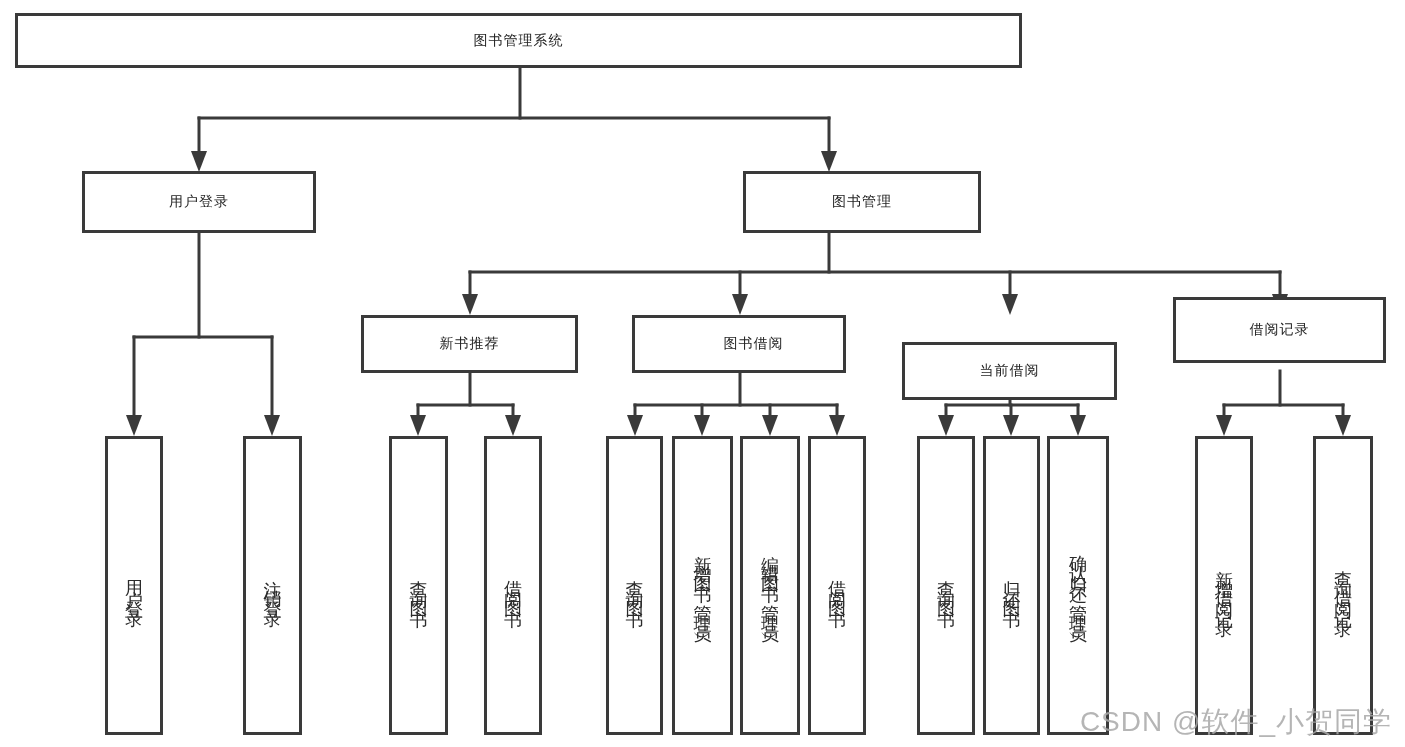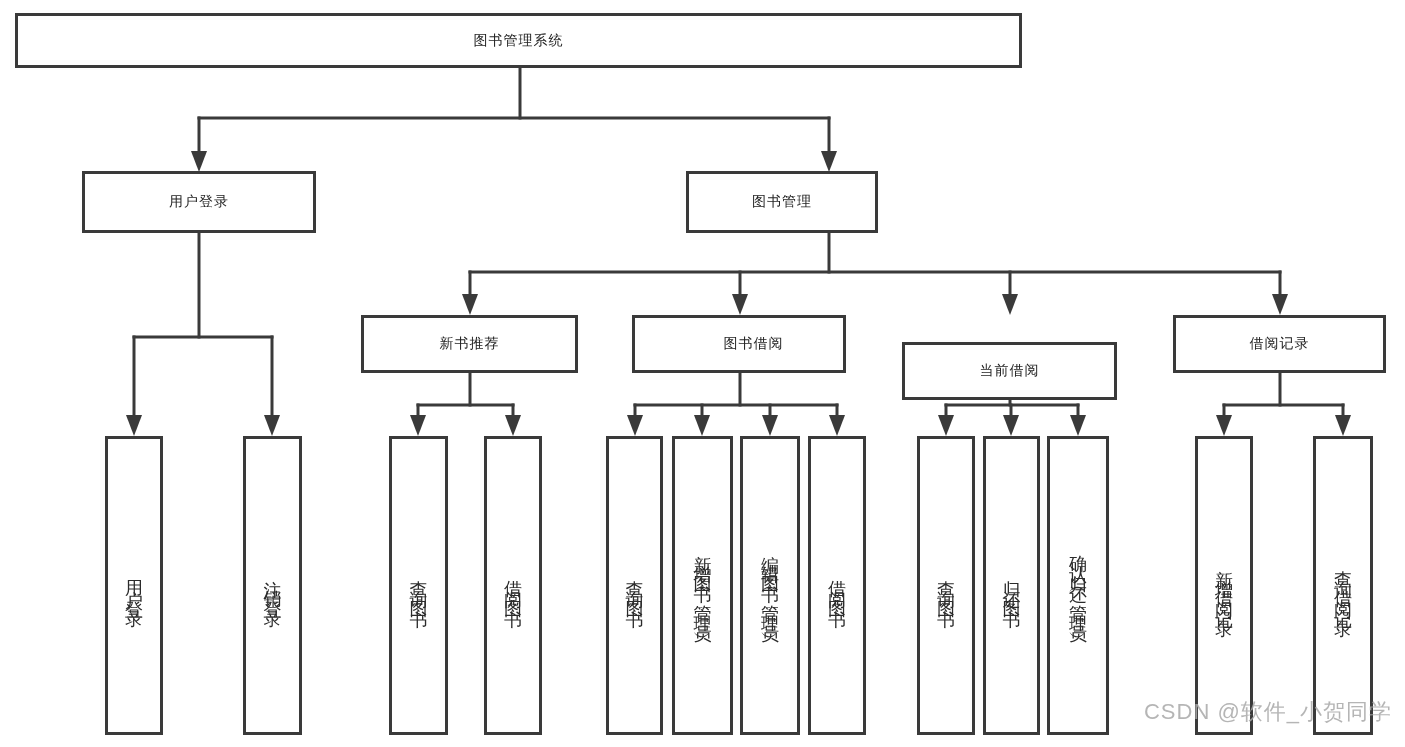--- a/index.html
+++ b/index.html
@@ -41,22 +41,22 @@
   .leaf .vtext {
     writing-mode: vertical-rl;
     text-orientation: mixed;
     letter-spacing: 10px;
     line-height: 1;
     color: #2b2b2b;
   }
   #watermark {
     position: absolute;
     right: 13px;
-    bottom: 20px;
-    font-size: 22px;
+    bottom: 6px;
+    font-size: 28px;
     color: #a9a9a9;
     opacity: 0.85;
     letter-spacing: 1px;
     z-index: 5;
   }
   line { stroke: #3a3a3a; stroke-width: 3; stroke-linecap: square; }
   polygon { fill: #3a3a3a; }
 </style>
 </head>
 <body>
@@ -139,34 +139,34 @@
     </g>
   </svg>
 
   <div class="box" style="left:15px; top:13px; width:1007px; height:55px;">
     <span>图书管理系统</span>
   </div>
 
   <div class="box" style="left:82px; top:171px; width:234px; height:62px;">
     <span>用户登录</span>
   </div>
-  <div class="box" style="left:686px; top:171px; width:192px; height:62px;">
+  <div class="box" style="left:743px; top:171px; width:238px; height:62px;">
     <span>图书管理</span>
   </div>
 
   <div class="box" style="left:361px; top:315px; width:217px; height:58px;">
     <span>新书推荐</span>
   </div>
   <div class="box" style="left:632px; top:315px; width:214px; height:58px;padding-left:29px;">
     <span>图书借阅</span>
   </div>
   <div class="box" style="left:902px; top:315px; width:215px; height:58px;margin-top:27px;">
     <span>当前借阅</span>
   </div>
-  <div class="box" style="left:1173px; top:315px; width:213px; height:58px;">
+  <div class="box" style="left:1173px; top:297px; width:213px; height:66px;">
     <span>借阅记录</span>
   </div>
 
   <div class="box leaf" style="left:105px; top:436px; width:58px; height:299px;">
     <span class="vtext">用户登录</span>
   </div>
   <div class="box leaf" style="left:243px; top:436px; width:59px; height:299px;">
     <span class="vtext">注销登录</span>
   </div>
   <div class="box leaf" style="left:389px; top:436px; width:59px; height:299px;">

